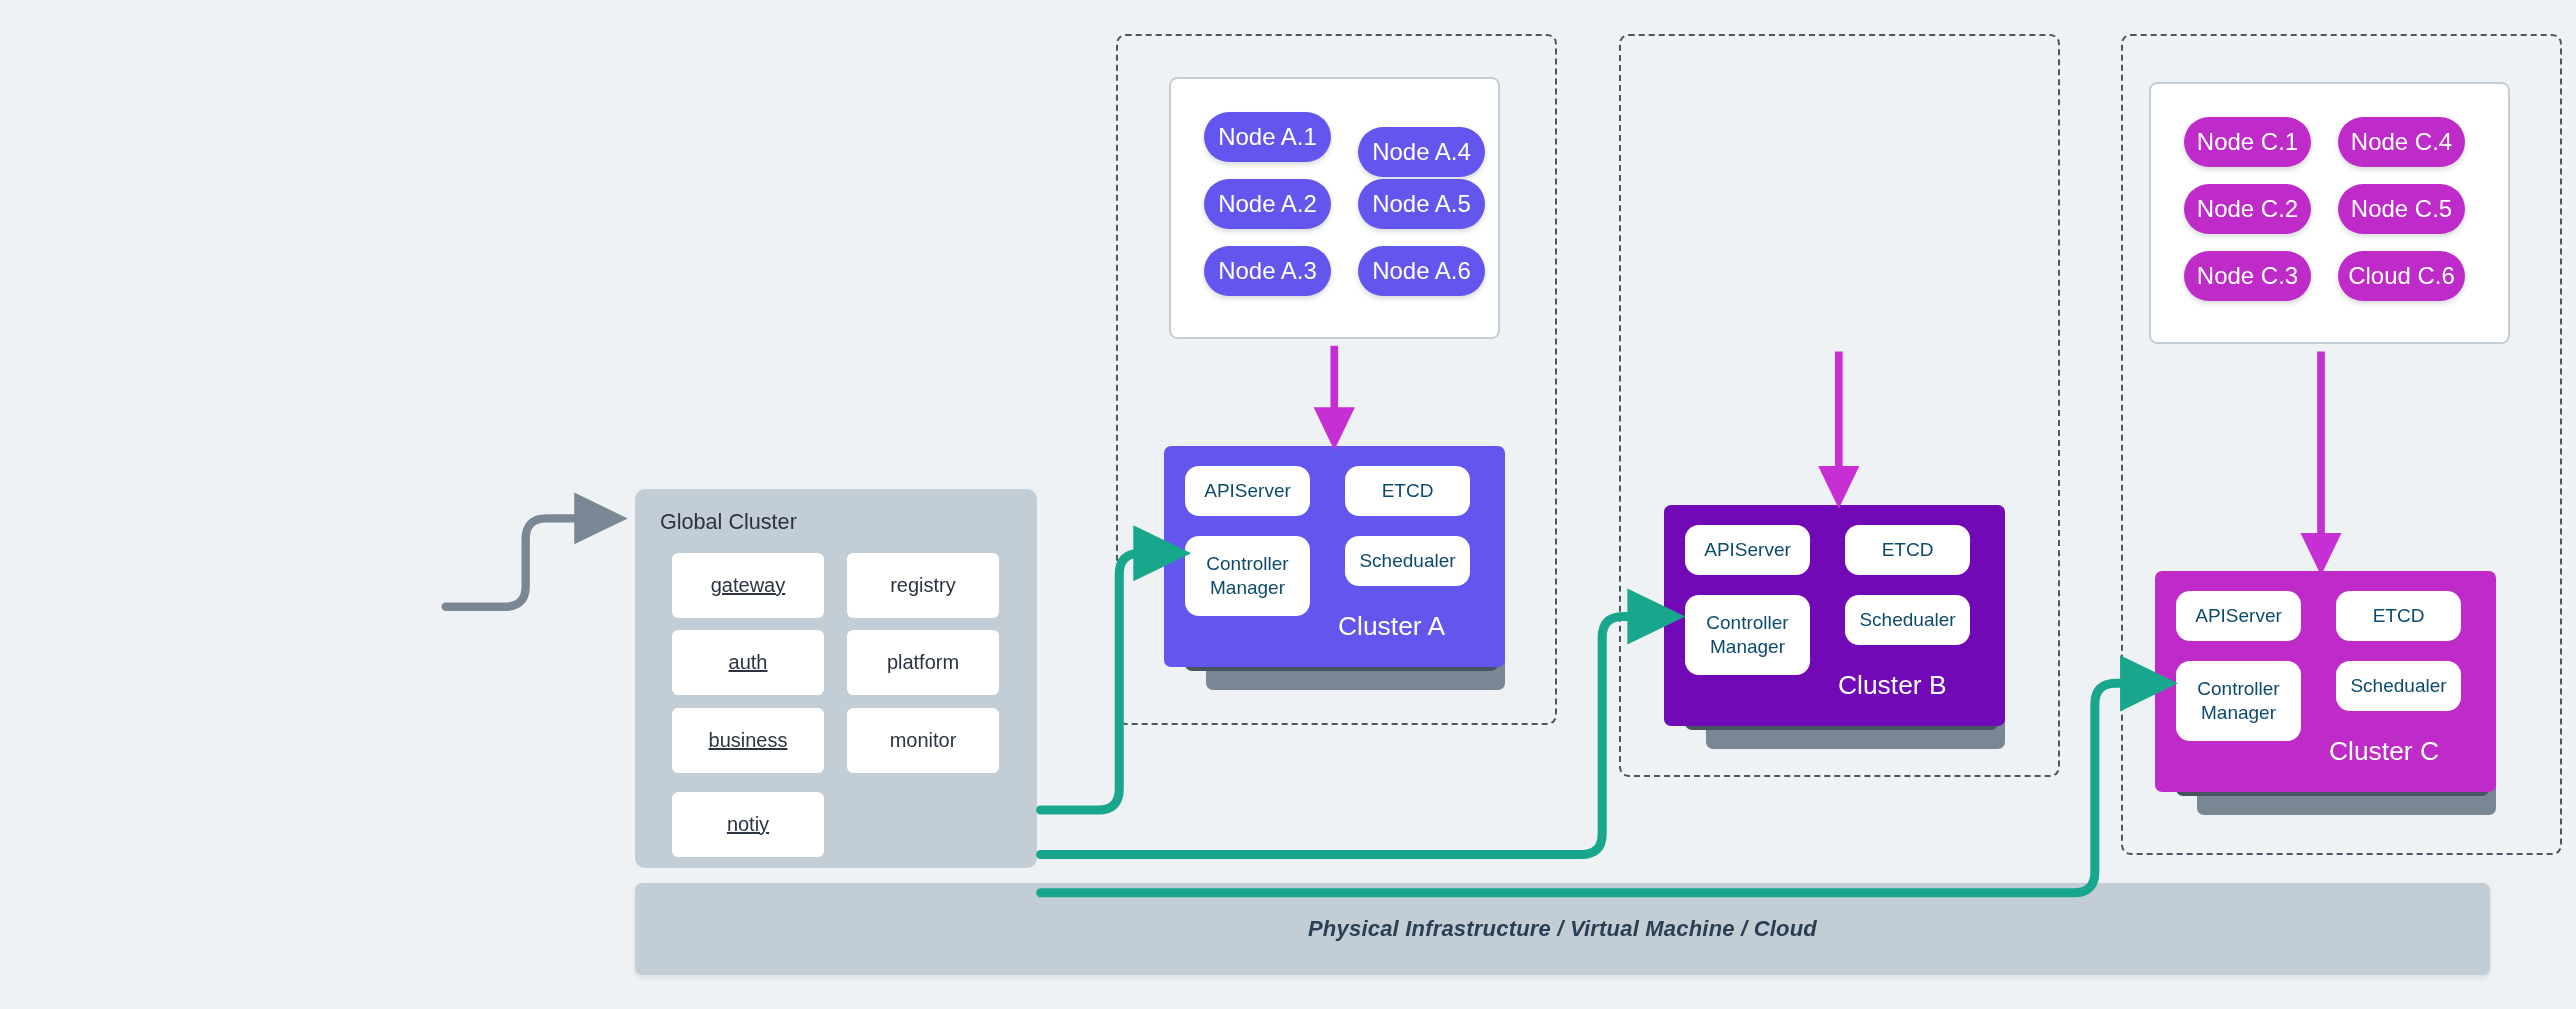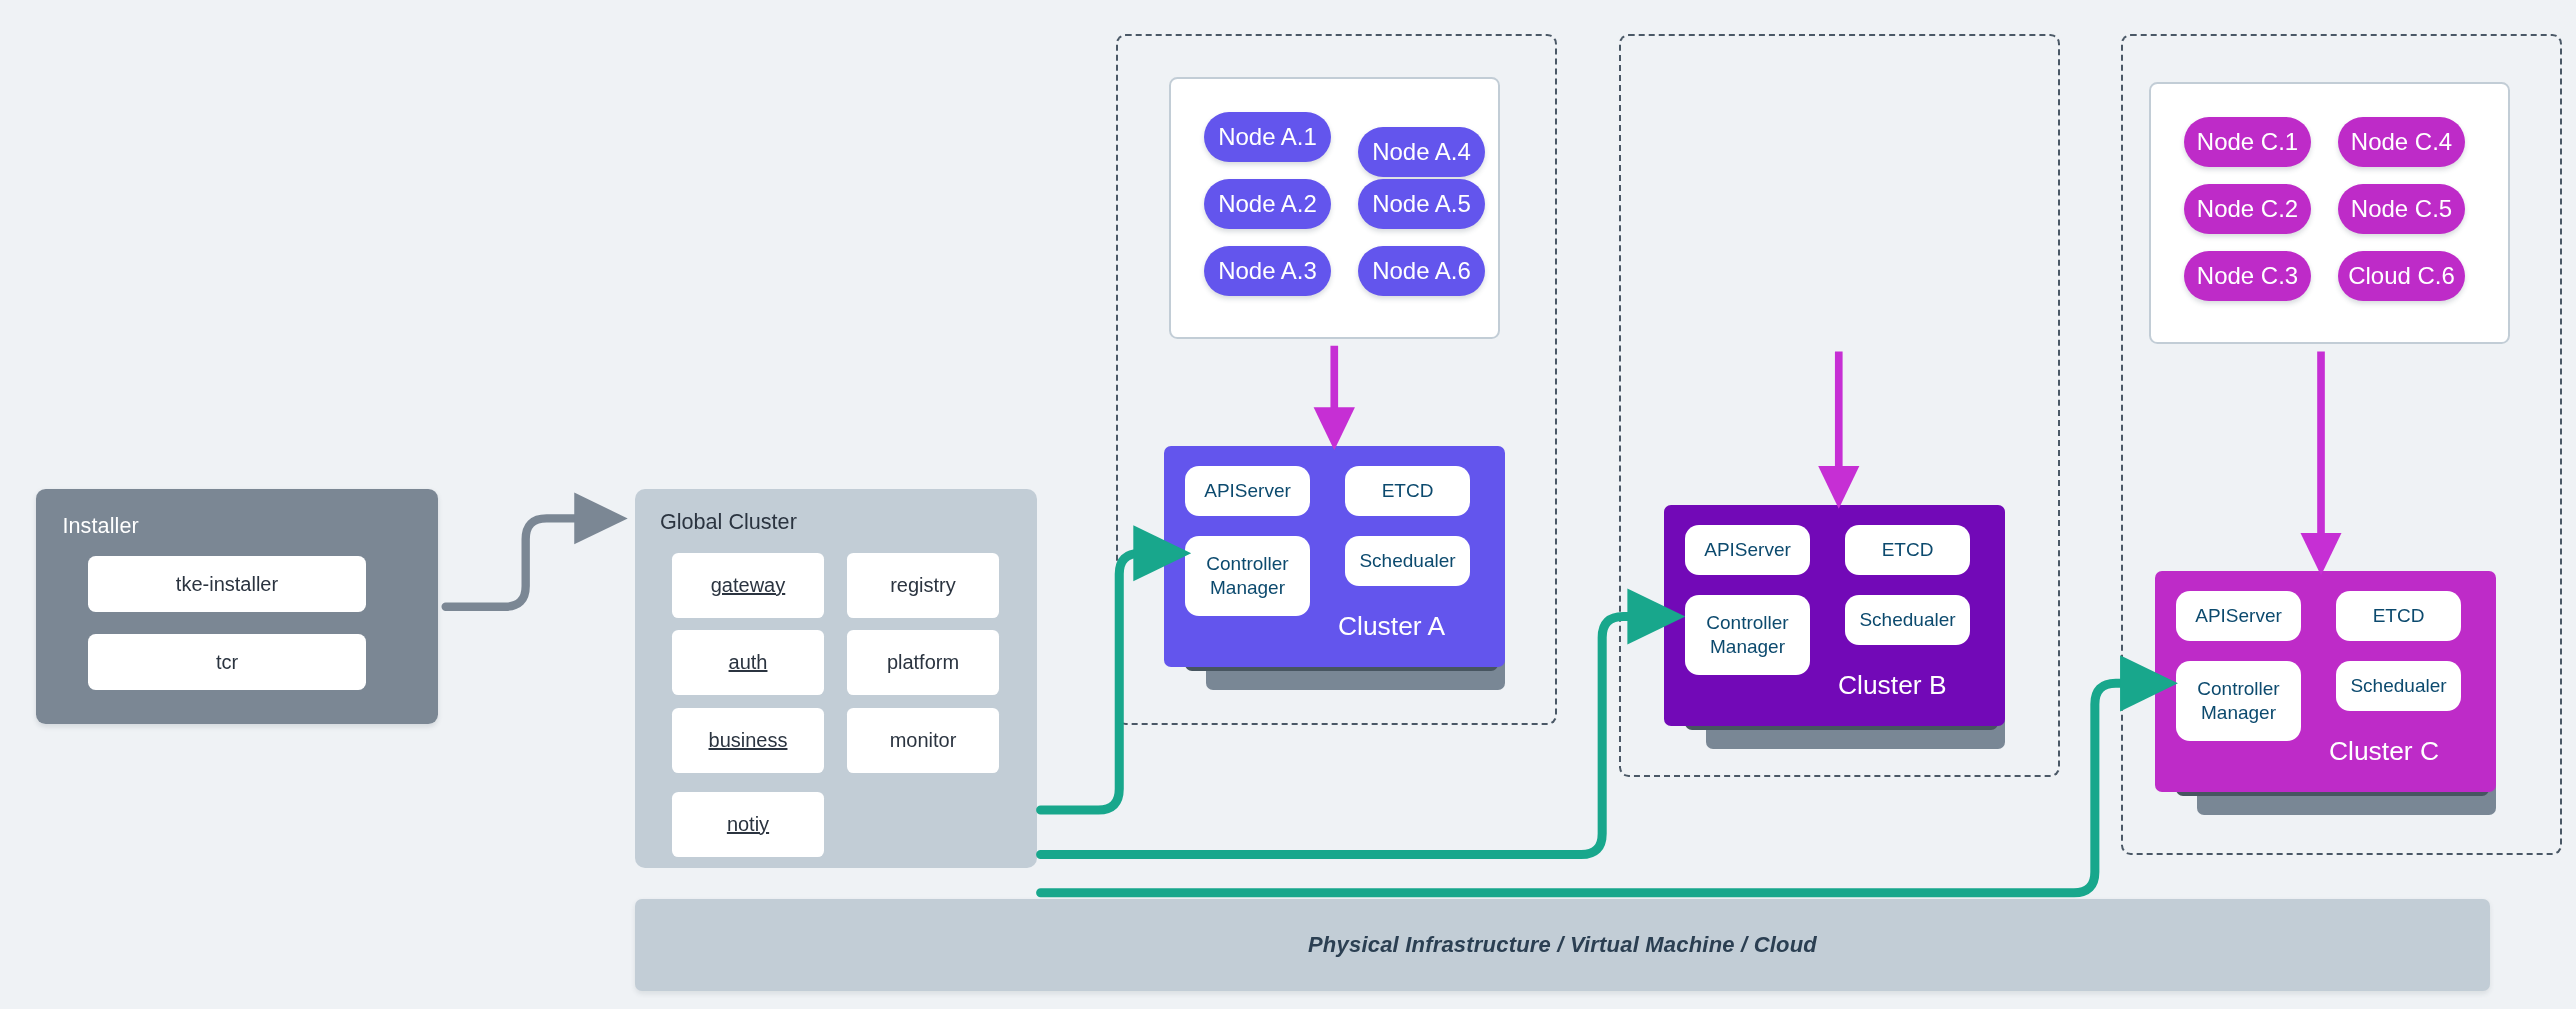--- a/index.html
+++ b/index.html
@@ -91,21 +91,20 @@
     left: 635px;
     top: 883px;
     width: 1855px;
     height: 92px;
     background: #c2cdd6;
     border-radius: 7px;
     display: flex;
     align-items: center;
     justify-content: center;
     box-shadow: 0 2.1px 5.6px rgba(40,55,70,0.10);
-    margin-top: 16px;
   }
   .infra-label {
     font-size: 22px;
     font-weight: bold;
     font-style: italic;
     color: #2b3f52;
     letter-spacing: 0.2px;
   }
 
   
@@ -179,25 +178,20 @@
     width: 2576px;
     height: 1009px;
     pointer-events: none;
   }
 </style>
 </head>
 <body>
 
 <div id="canvas">
 
-  <div class="installer-box">
-    <div class="installer-title">Installer</div>
-    <div class="installer-item i0">tke-installer</div>
-    <div class="installer-item i1">tcr</div>
-  </div>
 
   <div class="global-box">
     <div class="global-title">Global Cluster</div>
     <div class="global-item gcol-l" style="top:64px">gateway</div>
     <div class="global-item gcol-r" style="top:64px">registry</div>
     <div class="global-item gcol-l" style="top:141px">auth</div>
     <div class="global-item gcol-r" style="top:141px">platform</div>
     <div class="global-item gcol-l" style="top:219px">business</div>
     <div class="global-item gcol-r" style="top:219px">monitor</div>
     <div class="global-item gcol-l" style="top:303px">notiy</div>

